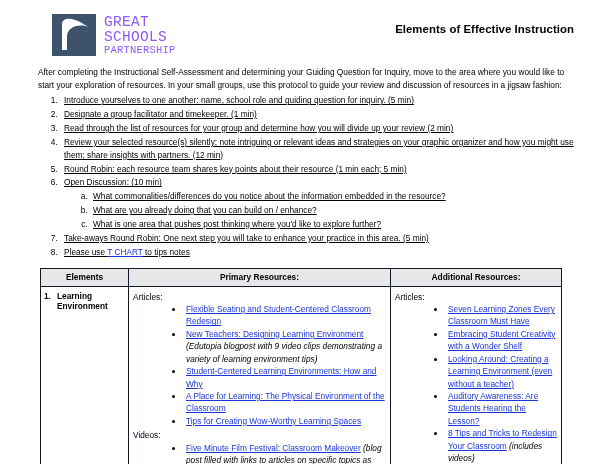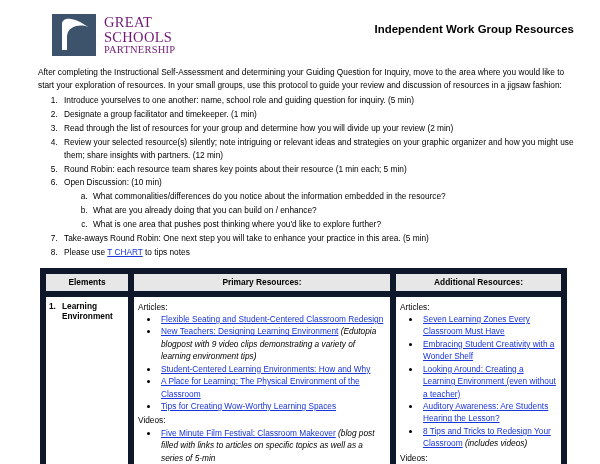--- a/index.html
+++ b/index.html
@@ -42,22 +42,22 @@
     height: 42px;
     background: #3c536b;
     position: relative;
     overflow: hidden;
     flex: 0 0 auto;
   }
   .logo-mark svg { display:block; }
   .logo-words {
     display: flex;
     flex-direction: column;
-    font-family: Liberation Serif, serif;
-    color: #701a75;
+    font-family: Liberation Mono, monospace;
+    color: #8b5cf6;
     line-height: 1.02;
     padding-top: 1px;
   }
   .logo-words .lw1 { font-size: 14.5px; letter-spacing: 0.3px; }
   .logo-words .lw2 { font-size: 14.5px; letter-spacing: 0.3px; }
   .logo-words .lw3 { font-size: 10.5px; letter-spacing: 0.2px; }
 
   .title-block {
     text-align: right;
     padding-top: 6px;
@@ -80,20 +80,21 @@
   }
   ol.steps {
     margin: 3px 26px 0 38px;
     padding-left: 22px;
     font-size: 8.3px;
     line-height: 1.55;
   }
   ol.steps > li {
     margin-bottom: 1.0px;
     padding-left: 4px;
+    text-decoration: underline;
   }
   ol.sub {
     list-style-type: lower-alpha;
     margin: 1px 0 1px 0;
     padding-left: 26px;
   }
   ol.sub > li { margin-bottom: 1px; padding-left: 3px; }
 
   a.doclink {
     color: #1a35d8;
@@ -104,21 +105,21 @@
   .tbl-wrap {
     margin: 9px 0 0 40px;
     width: 521px;
   }
   table.res {
     border-collapse: collapse;
     width: 521px;
     table-layout: fixed;
   }
   table.res th, table.res td {
-    border: 6px solid #0f172a;
+    border: 1px solid #0f172a;
     vertical-align: top;
   }
   table.res th {
     background: #e7e7e7;
     font-size: 8.4px;
     font-weight: bold;
     text-align: center;
     padding: 3.5px 2px;
   }
   col.c1 { width: 88px; }
@@ -149,20 +150,21 @@
   }
   .cat-tail { text-decoration: none; }
   ul.links {
     margin: 0 0 2px 0;
     padding-left: 21px;
     list-style-type: disc;
   }
   ul.links > li {
     margin-bottom: 0px;
     padding-left: 2px;
+    margin-left: 30px;
   }
   .note {
     font-style: italic;
   }
 </style>
 </head>
 <body>
 
 <div class="page">
 
@@ -175,21 +177,21 @@
           <path d="M20 14 C25 11 31 11 36 13 C30 16 25 19 21 22 C19 20 19 16 20 14 Z" fill="#3c536b"></path>
         </svg>
       </div>
       <div class="logo-words">
         <span class="lw1">GREAT</span>
         <span class="lw2">SCHOOLS</span>
         <span class="lw3">PARTNERSHIP</span>
       </div>
     </div>
     <div class="title-block">
-      <div class="t-line">Independent Work Group Resources</div>
+      <div class="t-line">Elements of Effective Instruction</div>
     </div>
   </div>
 
   <p class="intro">After completing the Instructional Self-Assessment and determining your Guiding Question for Inquiry, move to the area where you would like to start your exploration of resources. In your small groups, use this protocol to guide your review and discussion of resources in a jigsaw fashion:</p>
 
   <ol class="steps">
     <li><span>Introduce yourselves to one another: name, school role and guiding question for inquiry. (5 min)</span></li>
     <li><span>Designate a group facilitator and timekeeper. (1 min)</span></li>
     <li><span>Read through the list of resources for your group and determine how you will divide up your review (2 min)</span></li>
     <li><span>Review your selected resource(s) silently; note intriguing or relevant ideas and strategies on your graphic organizer and how you might use them; share insights with partners. (12 min)</span></li>

